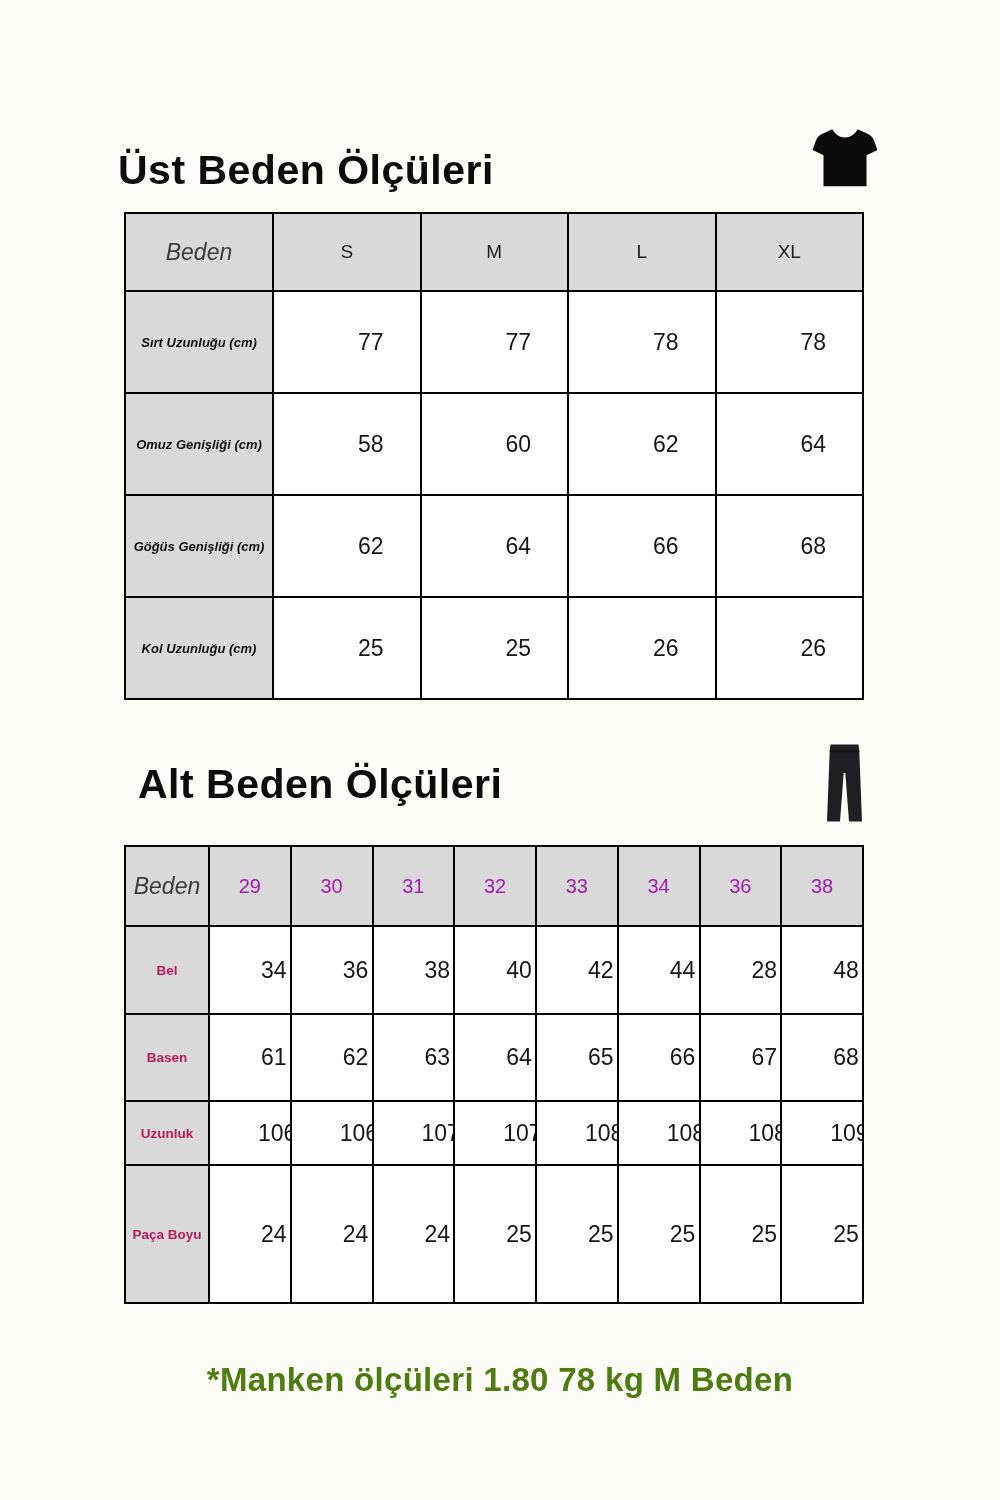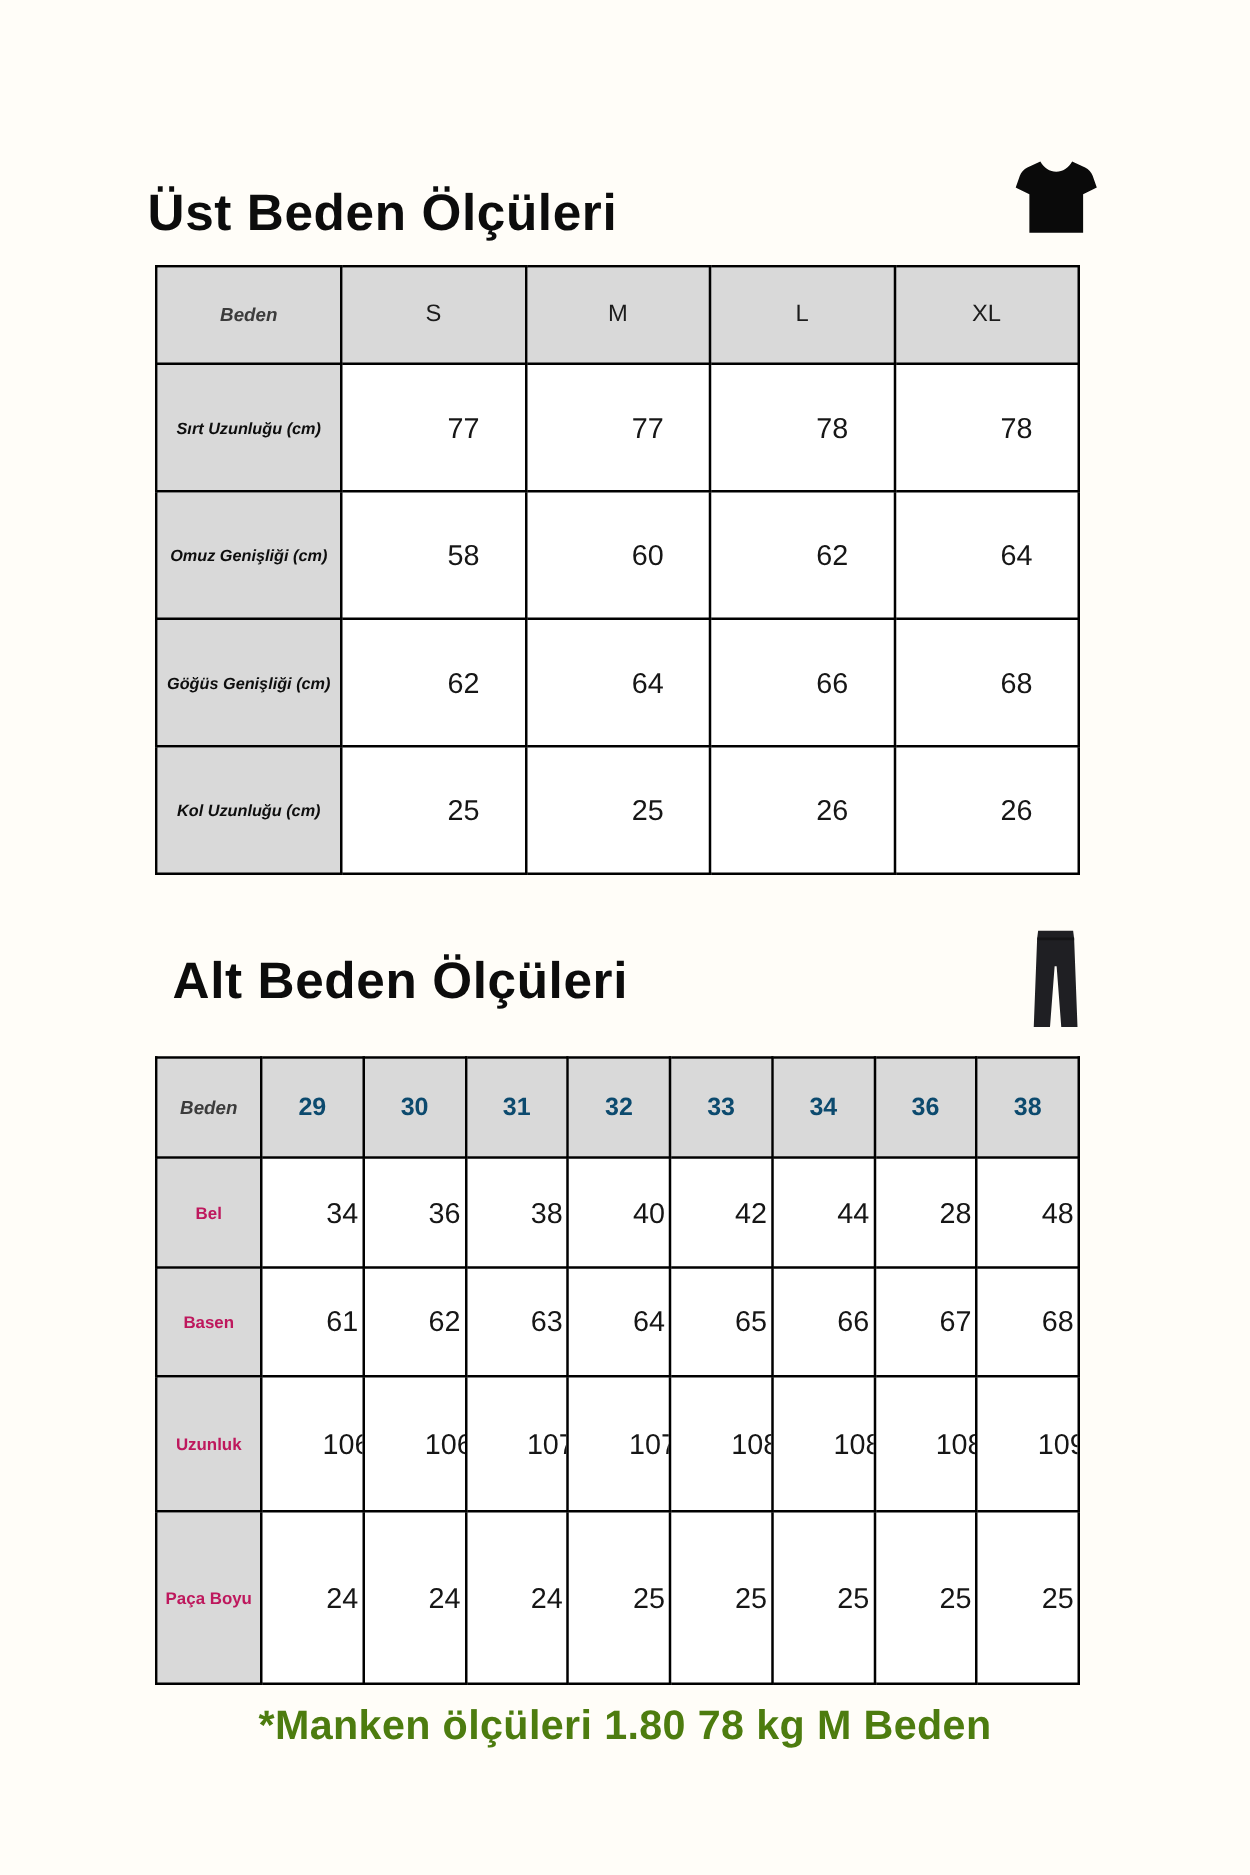--- a/index.html
+++ b/index.html
@@ -40,42 +40,42 @@
     border: 2px solid #000;
     text-align: center;
     vertical-align: middle;
     padding: 0;
     overflow: hidden;
   }
   thead th, tbody th { background: #d9d9d9; }
   td { font-size: 23px; font-weight: 400; color: #161616; padding-left: 48px; }
   .corner-label {
     font-style: italic;
-    font-weight: 700;
-    font-size: 15px;
+    font-weight: 400;
+    font-size: 23px;
     color: #3c3c3c;
   }
 
   
   #table-upper { left: 124px; top: 212px; width: 740px; }
   #table-upper col.c-label { width: 148px; }
   #table-upper thead tr { height: 78px; }
   #table-upper tbody tr { height: 102px; }
   #table-upper thead th.size-col { font-weight: 400; font-size: 19px; color: #1c1c1c; }
   #table-upper tbody th { font-weight: 700; font-size: 13px; color: #0e0e0e; padding: 0 6px; font-style: italic; }
 
   
   #table-lower { left: 124px; top: 845px; width: 740px; }
   #table-lower col.c-label { width: 84px; }
   #table-lower thead tr { height: 80px; }
   #table-lower tbody tr.r-bel { height: 88px; }
   #table-lower tbody tr.r-basen { height: 87px; }
-  #table-lower tbody tr.r-uzunluk { height: 108px; }
+  #table-lower tbody tr.r-uzunluk { height: 64px; }
   #table-lower tbody tr.r-paca { height: 138px; }
-  #table-lower thead th.size-col { font-weight: 700; font-size: 20px; color: #0c4a6e; }
+  #table-lower thead th.size-col { font-weight: 400; font-size: 20px; color: #a21caf; }
   #table-lower tbody th { font-weight: 700; font-size: 13.5px; color: #be185d; padding: 0 4px; }
 
   .footer-note {
     position: absolute;
     left: 0; top: 1361px;
     width: 1000px;
     text-align: center;
     font-size: 33px;
     font-weight: 700;
     color: #4d7c0f;

